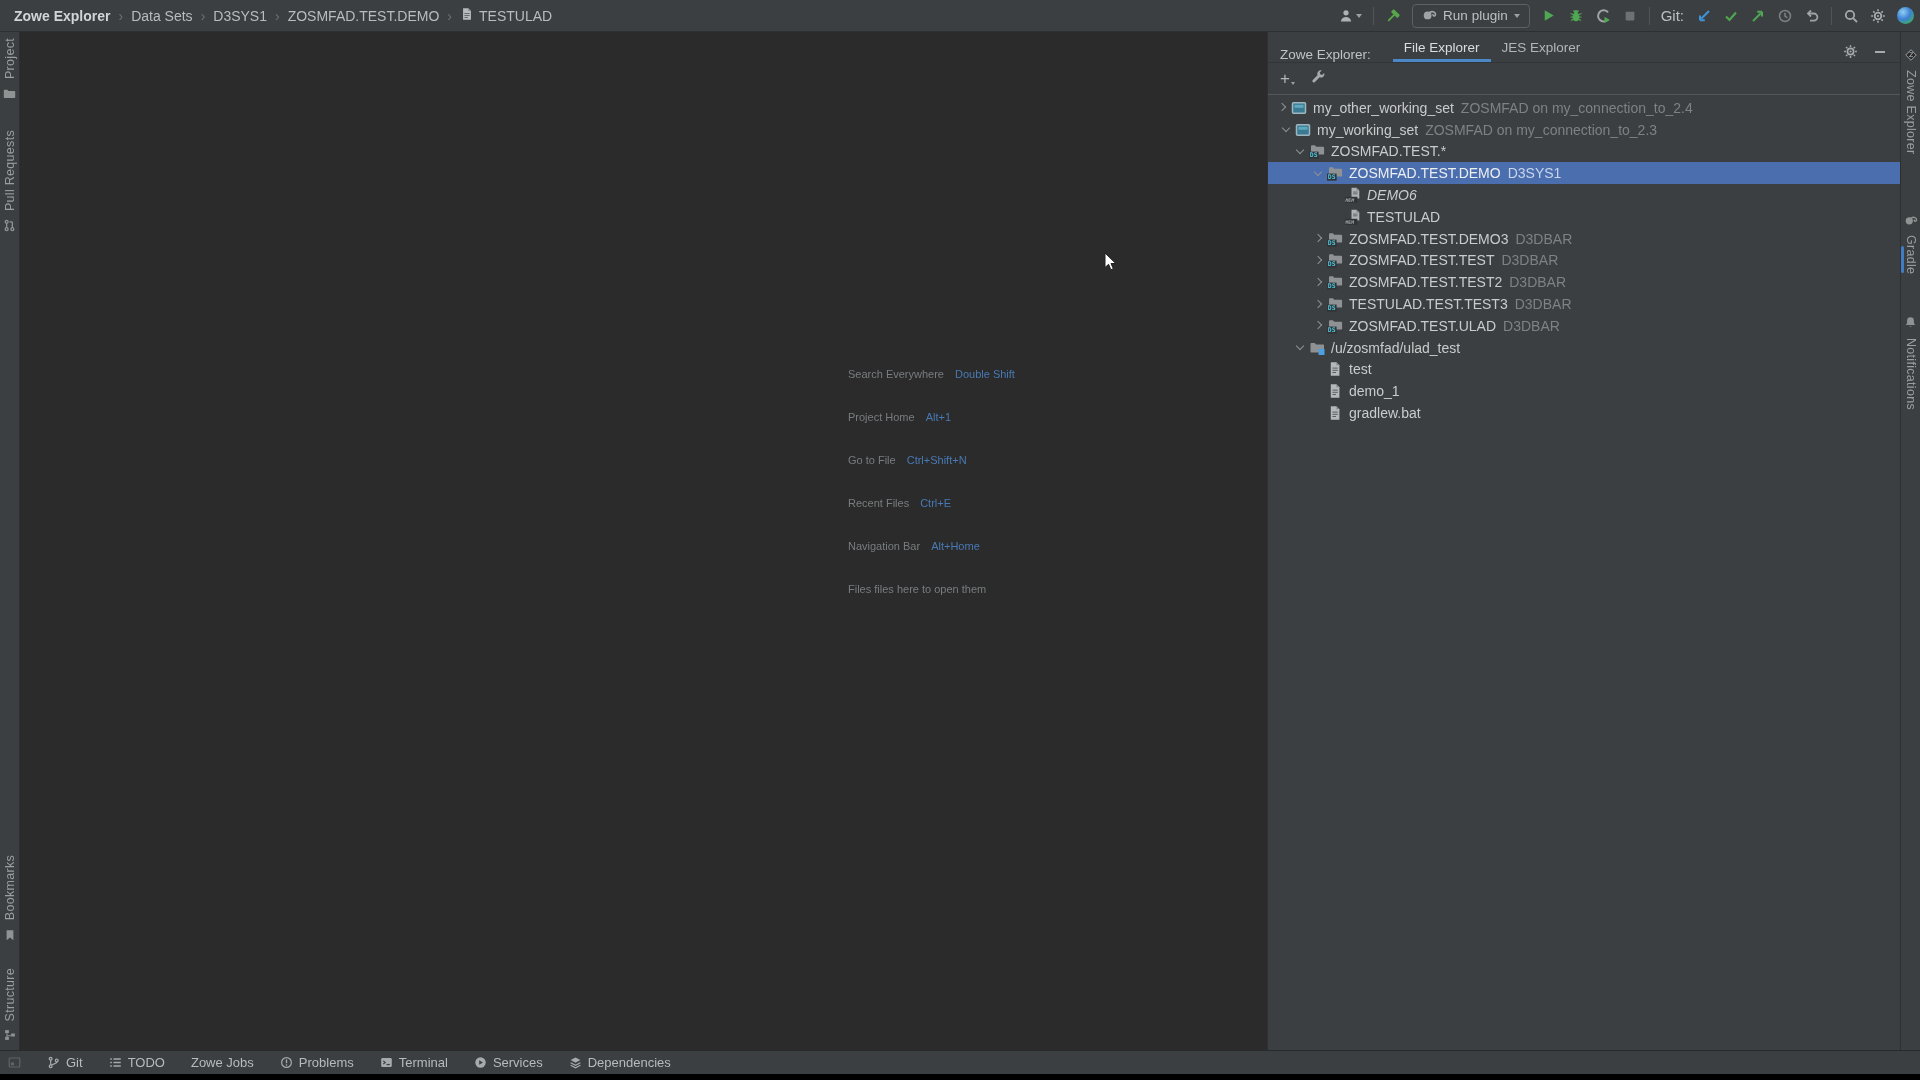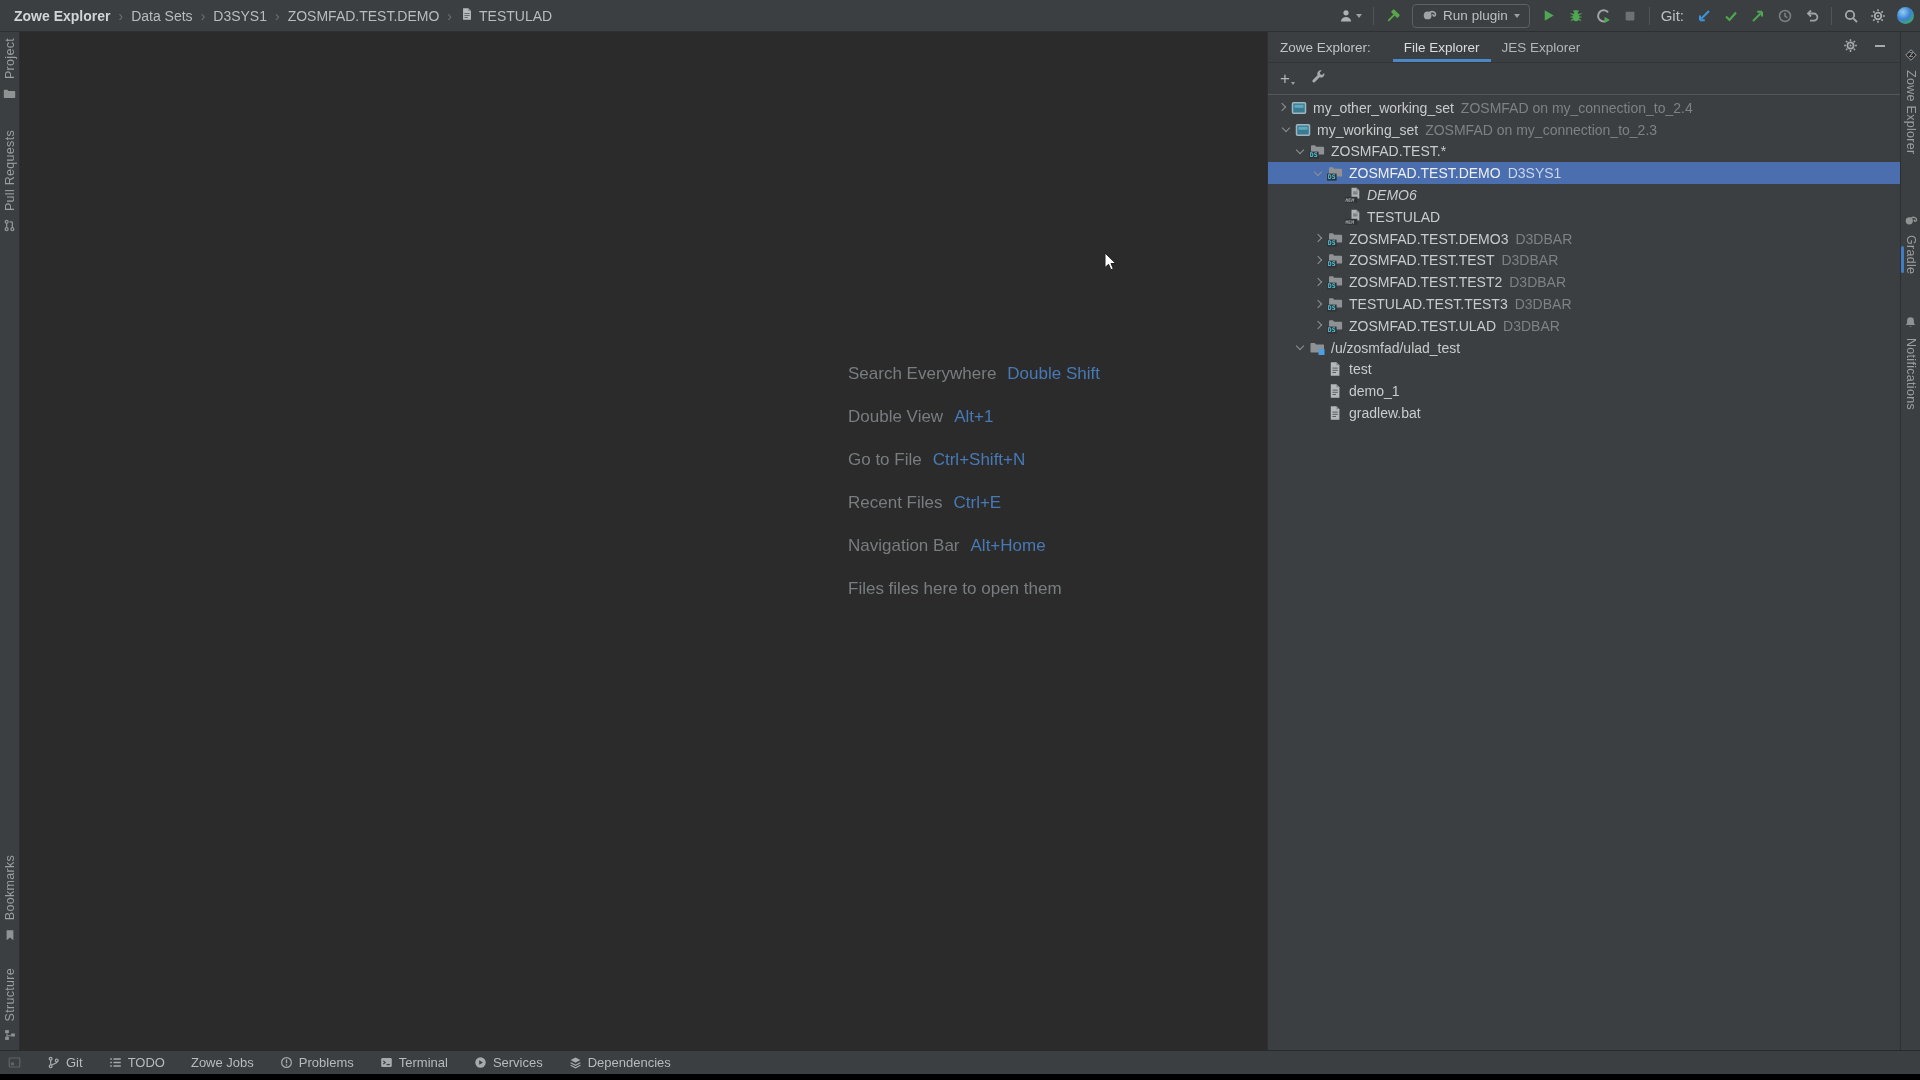--- a/index.html
+++ b/index.html
@@ -36,31 +36,31 @@
   .stripe-right { left:1900px; border-left:1px solid #2d2f30; }
   .vlabel { font-size:12.5px; color:#9a9ea0; letter-spacing:.3px; white-space:nowrap; }
   .vlabel-left  { writing-mode:vertical-rl; transform:rotate(180deg); }
   .vlabel-right { writing-mode:vertical-rl; }
   .stripe .sicon { width:14px; height:14px; display:flex; align-items:center; justify-content:center; }
   .tw-indicator { position:absolute; left:0; top:214px; width:3px; height:27px;
                   border-radius:2px; background:#3f7cc4; }
 
   
   .editor { position:absolute; left:20px; top:32px; width:1247px; height:1018px; background:#2b2b2b; }
-  .shortcuts { position:absolute; left:848px; top:352px; font-size:17px; }
+  .shortcuts { position:absolute; left:848px; top:352px; font-size:11px; }
   .shortcut-row { height:43px; display:flex; align-items:center; gap:11px; }
   .shortcut-label { color:#787d7f; }
   .shortcut-keys { color:#4879b4; }
   .shortcut-keys:empty { display:none; }
   .cursor-arrow { position:absolute; left:1104px; top:252px; }
 
   
   .toolwin { position:absolute; left:1267px; top:32px; width:633px; height:1018px;
              background:#3c3f41; border-left:1px solid #2d2f30; }
-  .tw-header { height:31px; display:flex; align-items:center; padding-left:12px;
+  .tw-header { height:31px; display:flex; align-items:flex-end; padding-left:12px;
                border-bottom:1px solid #323537; font-size:13.5px; }
   .tw-title { color:#c0c3c5; margin-right:22px; }
   .tw-tabs { display:flex; height:100%; list-style:none; }
   .tw-tab { display:flex; align-items:center; padding:0 11px; color:#b2b5b7; border-bottom:3px solid transparent;
             border-top:3px solid transparent; cursor:default; }
   .tw-tab.active { color:#dadcde; border-bottom-color:#4a88c7; }
   .tw-hdr-right { margin-left:auto; display:flex; align-items:center; gap:16px; padding-right:14px; }
   .tw-toolbar { height:32px; display:flex; align-items:center; gap:16px; padding-left:12px;
                 border-bottom:1px solid #55585a; }
   .plus-wrap { display:flex; align-items:flex-end; gap:1px; color:#b4b6b8; }
@@ -280,21 +280,21 @@
 <div class="editor"></div>
 
 <div class="shortcuts">
 
     <div class="shortcut-row">
       <span class="shortcut-label">Search Everywhere</span>
       <span class="shortcut-keys">Double Shift</span>
     </div>
 
     <div class="shortcut-row">
-      <span class="shortcut-label">Double View</span>
+      <span class="shortcut-label">Project Home</span>
       <span class="shortcut-keys">Alt+1</span>
     </div>
 
     <div class="shortcut-row">
       <span class="shortcut-label">Go to File</span>
       <span class="shortcut-keys">Ctrl+Shift+N</span>
     </div>
 
     <div class="shortcut-row">
       <span class="shortcut-label">Recent Files</span>

